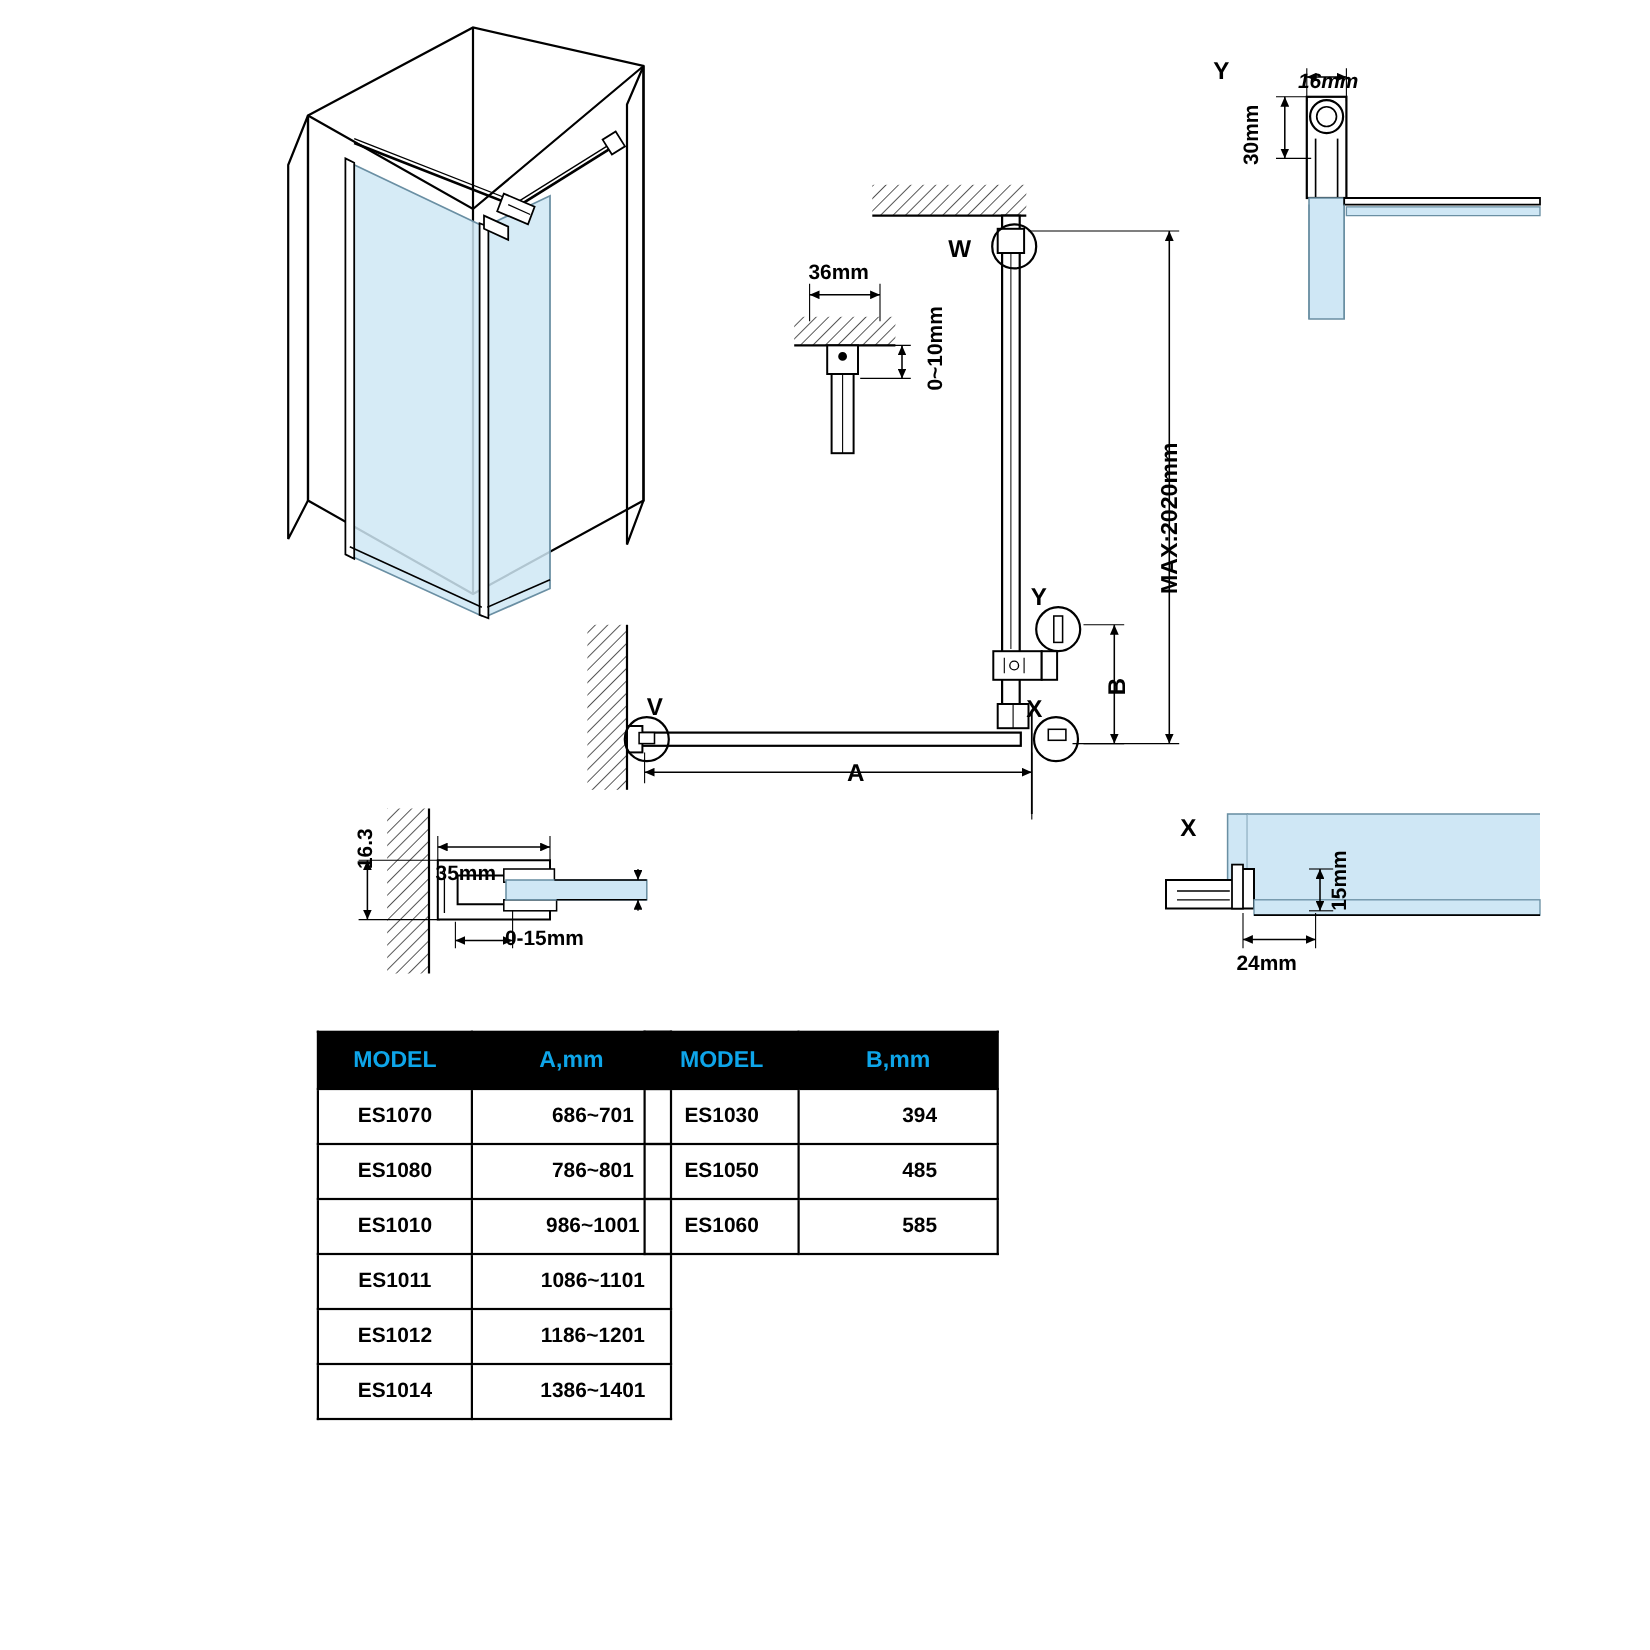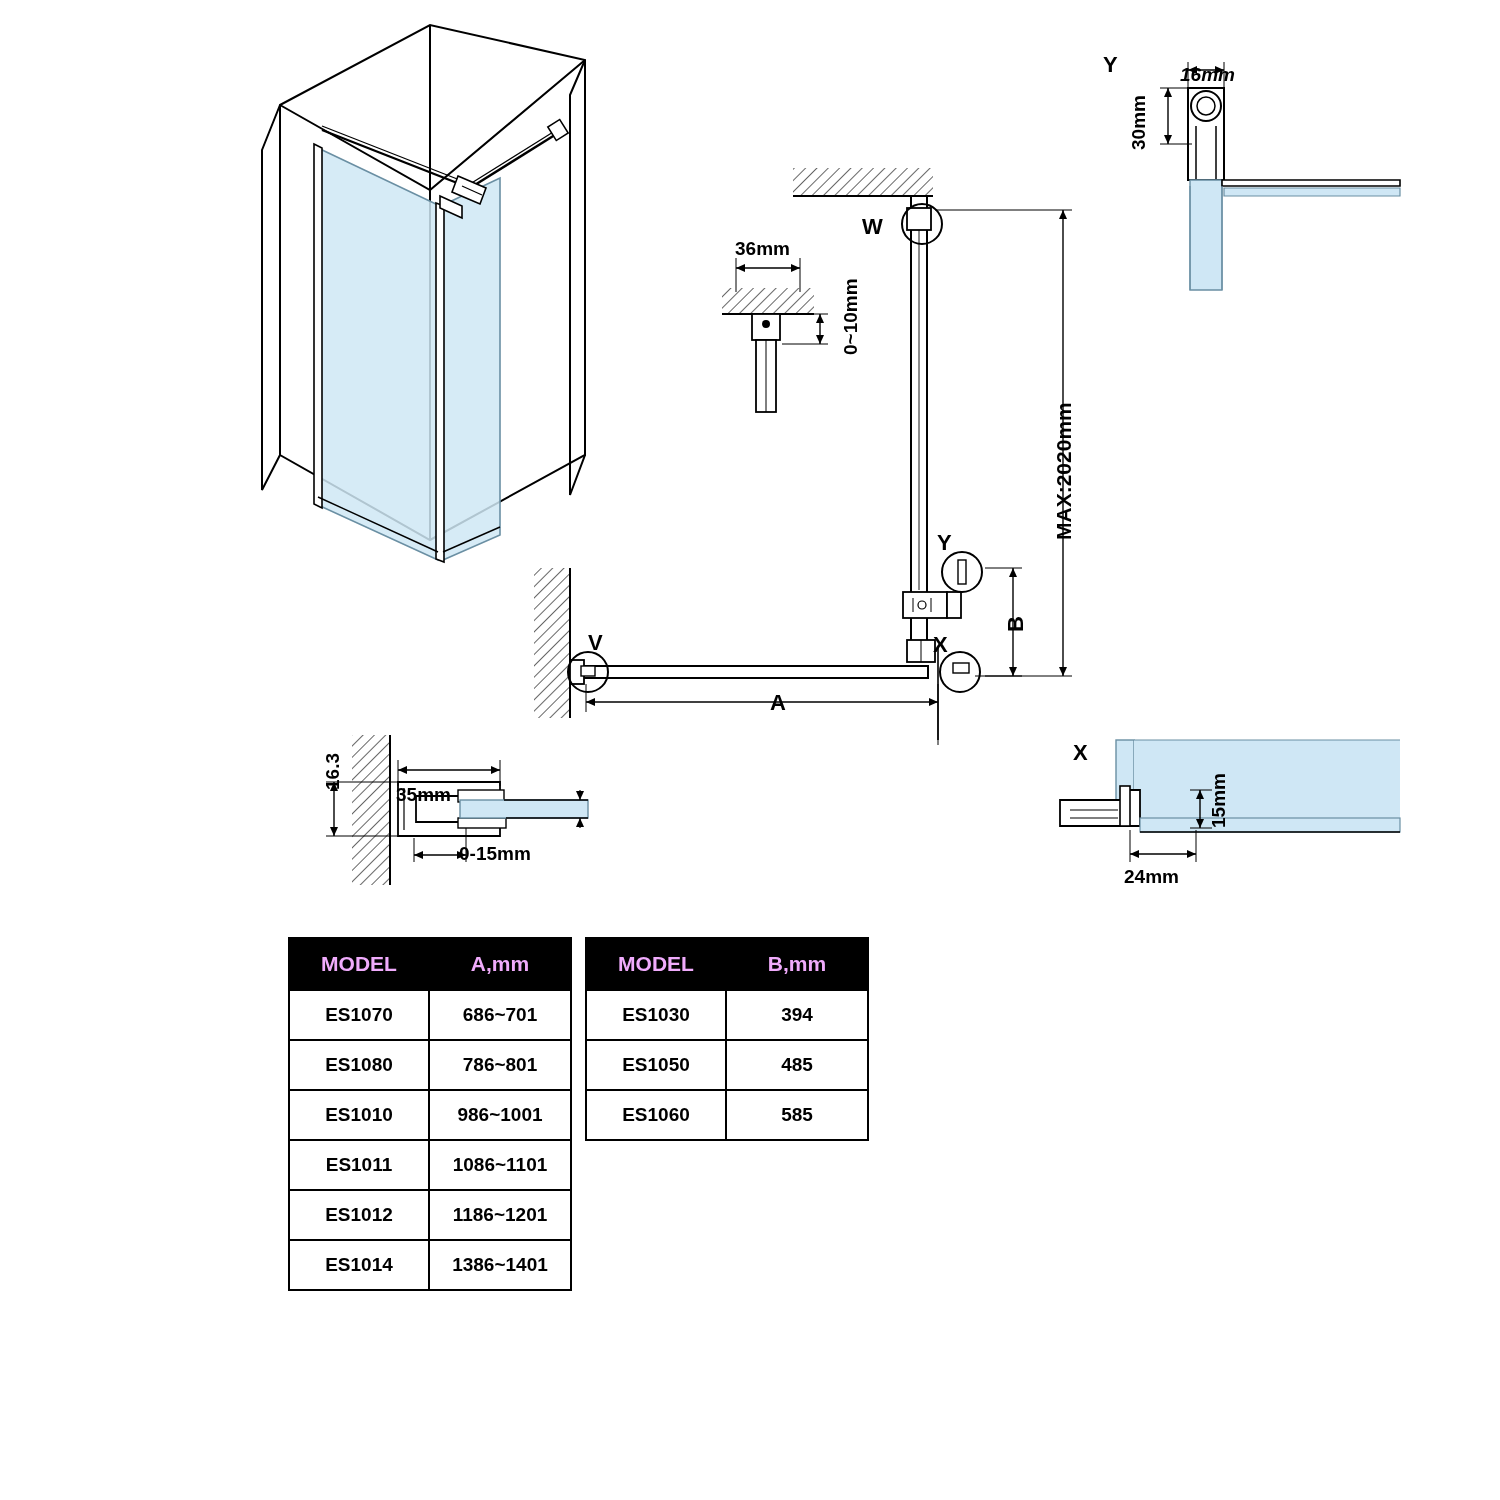--- a/index.html
+++ b/index.html
@@ -49,26 +49,26 @@
   .tbl th, .tbl td {
     border: 2px solid #000;
     text-align: center;
     font-weight: bold;
     font-size: 19px;
     padding: 0;
     height: 48px;
   }
   .tbl th {
     background: #000;
-    color: #f0abfc;
+    color: #0ea5e9;
     font-size: 21px;
     height: 50px;
   }
   .tbl td.model { width: 138px; }
-  .tbl td.val { width: 140px; }
+  .tbl td.val { width: 140px; padding-left: 39px; }
   .tbl th.model { width: 138px; }
   .tbl th.val { width: 140px; }
   #tableA { left: 288px; top: 937px; }
   #tableB { left: 585px; top: 937px; }
 </style>
 </head>
 <body>
 
 <div class="canvas">
 

